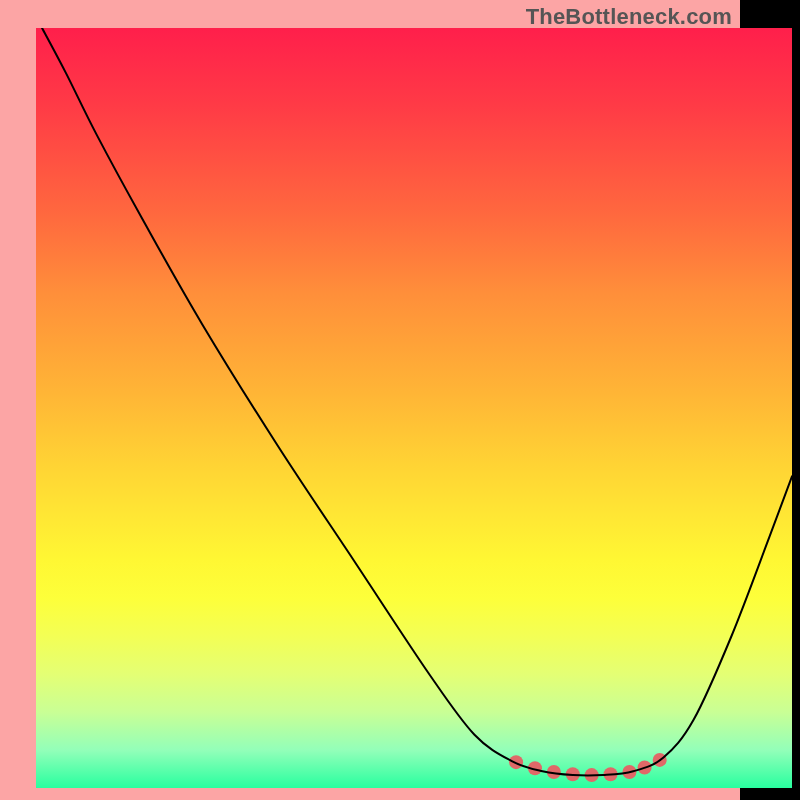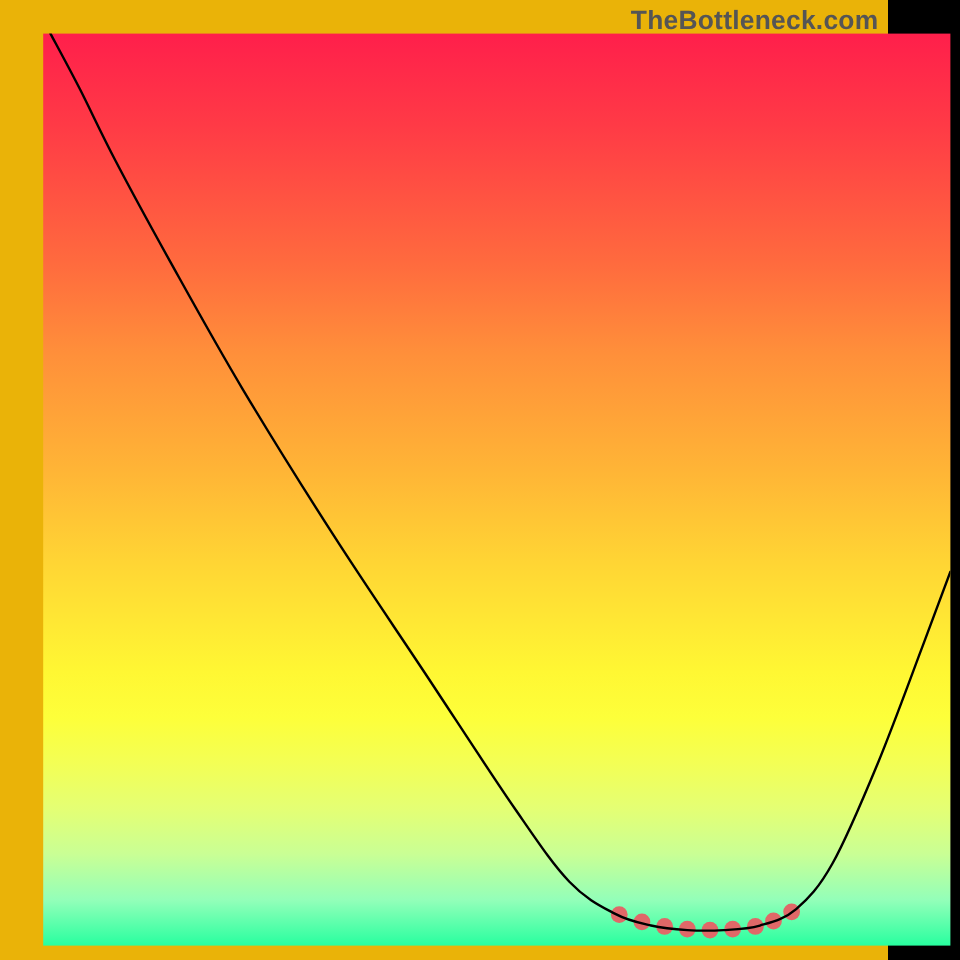--- a/index.html
+++ b/index.html
@@ -1,17 +1,17 @@
 <!DOCTYPE html>
 <html><head>
 <meta charset="utf-8">
 <style>
   * { margin: 0; padding: 0; box-sizing: border-box; }
   html, body { width: 800px; height: 800px; background: #000; overflow: hidden; }
-  .container { position: relative; width: 740px; height: 800px; background: #eab308; }
+  .container { position: relative; width: 740px; height: 800px; background: #fca5a5; }
   .watermark {
     position: absolute;
     top: 4px;
     right: 8px;
     color: #555;
     font-family: Arial, Helvetica, sans-serif;
     font-size: 22px;
     font-weight: bold;
     letter-spacing: 0.2px;
     z-index: 10;

